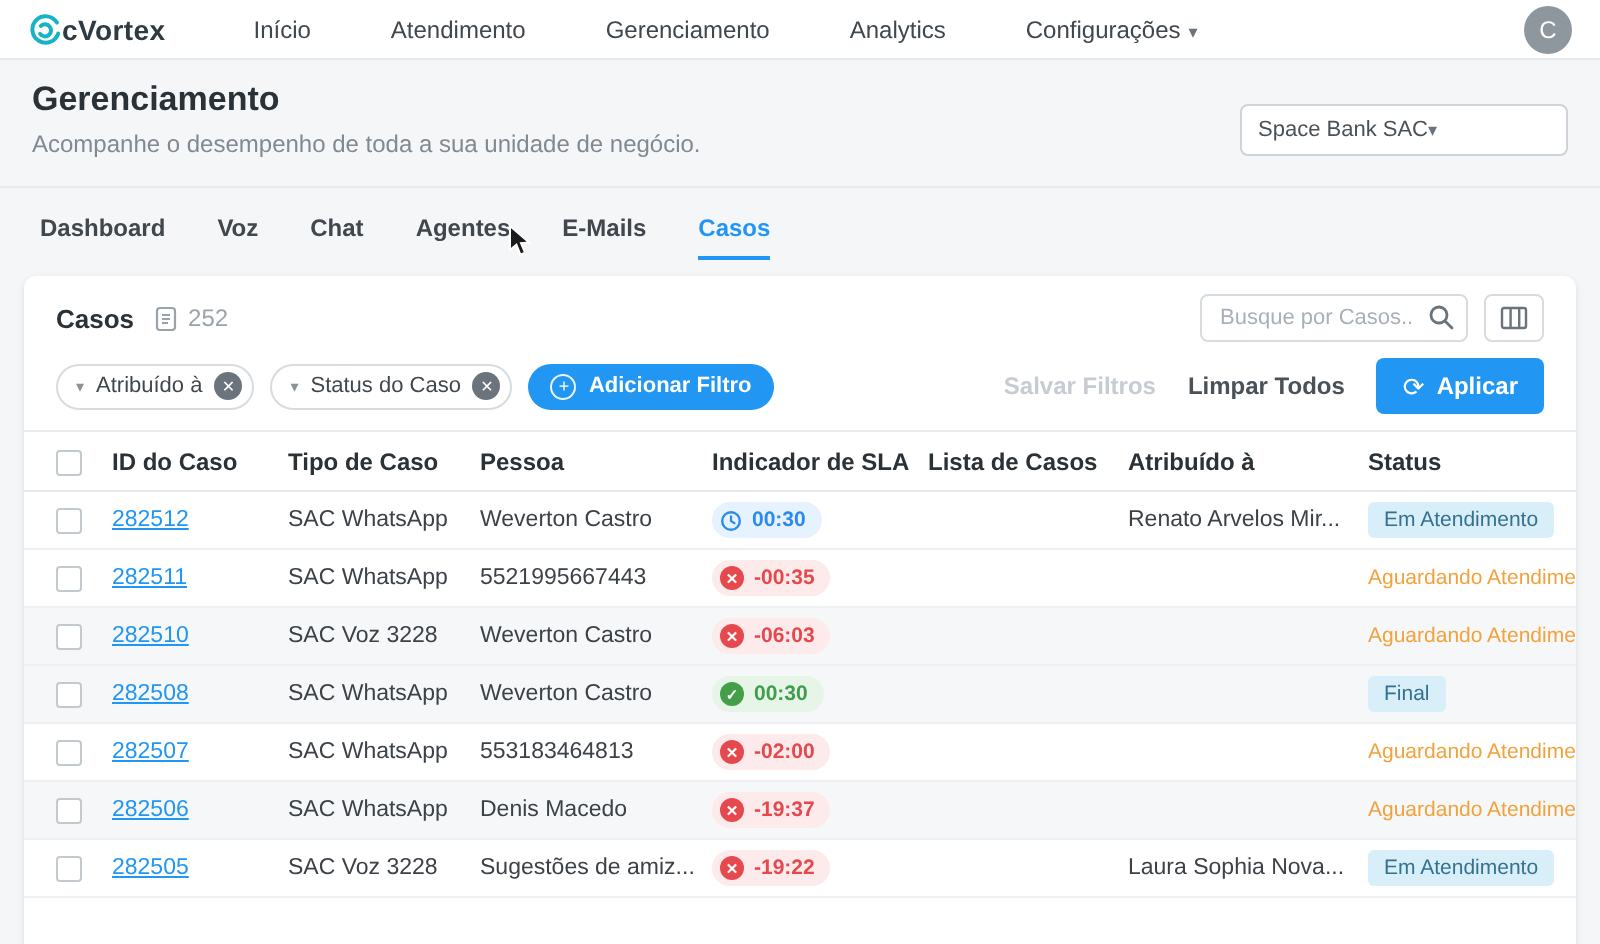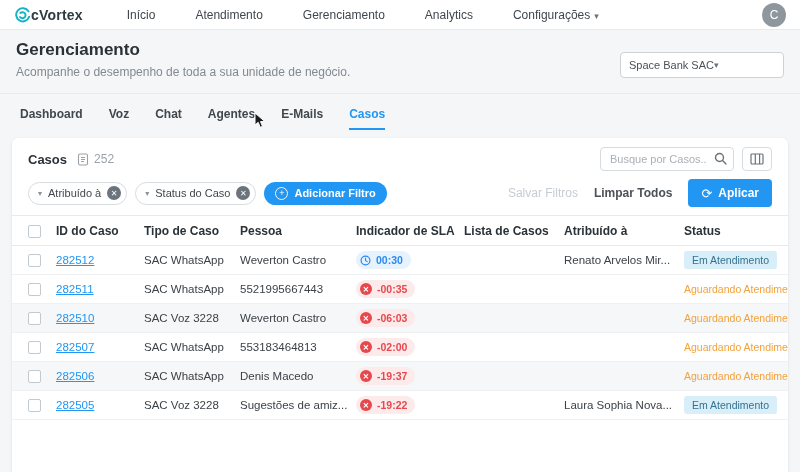--- a/index.html
+++ b/index.html
@@ -38,21 +38,21 @@
   .search-icon { position: absolute; right: 7px; top: 5px; cursor: pointer; }
   .col-btn { width: 30px; height: 24px; border: 1px solid #d7dce1; border-radius: 4px; background: #fff; display: flex; align-items: center; justify-content: center; cursor: pointer; padding: 0; }
   
   .filter-row { display: flex; align-items: center; padding: 2px 16px 8px; gap: 8px; }
   .filter-pill { display: inline-flex; align-items: center; gap: 6px; height: 23px; border: 1px solid #d7dce1; border-radius: 12px; background: #fff; padding: 0 5px 0 9px; font-size: 11px; color: #40474d; cursor: pointer; }
   .pill-caret { font-size: 8px; color: #8a929a; }
   .pill-close { width: 14px; height: 14px; border-radius: 50%; background: #6b747c; color: #fff; font-size: 8px; display: inline-flex; align-items: center; justify-content: center; cursor: pointer; }
   .add-filter { display: inline-flex; align-items: center; gap: 6px; height: 23px; border-radius: 12px; background: #2196f3; color: #fff; padding: 0 11px; font-size: 11px; font-weight: bold; cursor: pointer; }
   .plus-circle { width: 13px; height: 13px; border: 1px solid rgba(255,255,255,.9); border-radius: 50%; font-size: 9px; display: inline-flex; align-items: center; justify-content: center; font-weight: normal; }
   .filter-actions { margin-left: auto; display: flex; align-items: center; gap: 16px; }
-  .save-filters { font-size: 12px; font-weight: normal; color: #c6ccd2; cursor: default; }
+  .save-filters { font-size: 12px; font-weight: bold; color: #c6ccd2; cursor: default; }
   .clear-all { font-size: 12px; font-weight: bold; color: #4a5157; cursor: pointer; }
   .apply-btn { display: inline-flex; align-items: center; gap: 6px; height: 28px; border: none; border-radius: 4px; background: #2196f3; color: #fff; font-size: 12px; font-weight: bold; padding: 0 13px; cursor: pointer; font-family: inherit; }
   .apply-btn .refresh { font-size: 13px; font-weight: normal; }
   
   .cases-table { width: 100%; border-collapse: collapse; table-layout: fixed; }
   thead th { text-align: left; font-size: 12px; font-weight: bold; color: #2b3237; height: 30px; border-top: 1px solid #e7eaed; border-bottom: 1px solid #e7eaed; padding: 0 6px 0 0; white-space: nowrap; overflow: hidden; }
   th.col-check, td.col-check { padding-left: 16px; }
   tbody td { height: 29px; font-size: 11.5px; color: #3c4248; border-bottom: 1px solid #eef0f2; padding: 0 6px 0 0; white-space: nowrap; overflow: hidden; }
   tr.alt { background: #f6f7f8; }
   .checkbox { width: 13px; height: 13px; border: 1px solid #c2c9cf; border-radius: 2px; background: #fff; display: inline-block; vertical-align: middle; cursor: pointer; }
@@ -233,20 +233,35 @@
     <td>
       <span class="sla-pill sla-late">
         <span class="sla-icon dot dot-red">✕</span>
         <span>-06:03</span>
       </span>
     </td>
     <td></td>
     <td></td>
     <td><span class="status-warn">Aguardando Atendimento - Space...</span></td>
   </tr>
+        <tr class="alt">
+    <td class="col-check"><span class="checkbox"></span></td>
+    <td><a class="case-link">282508</a></td>
+    <td>SAC WhatsApp</td>
+    <td>Weverton Castro</td>
+    <td>
+      <span class="sla-pill sla-ok">
+        <span class="sla-icon dot dot-green">✓</span>
+        <span>00:30</span>
+      </span>
+    </td>
+    <td></td>
+    <td></td>
+    <td><span class="status-badge">Final</span></td>
+  </tr>
         <tr>
     <td class="col-check"><span class="checkbox"></span></td>
     <td><a class="case-link">282507</a></td>
     <td>SAC WhatsApp</td>
     <td>553183464813</td>
     <td>
       <span class="sla-pill sla-late">
         <span class="sla-icon dot dot-red">✕</span>
         <span>-02:00</span>
       </span>

